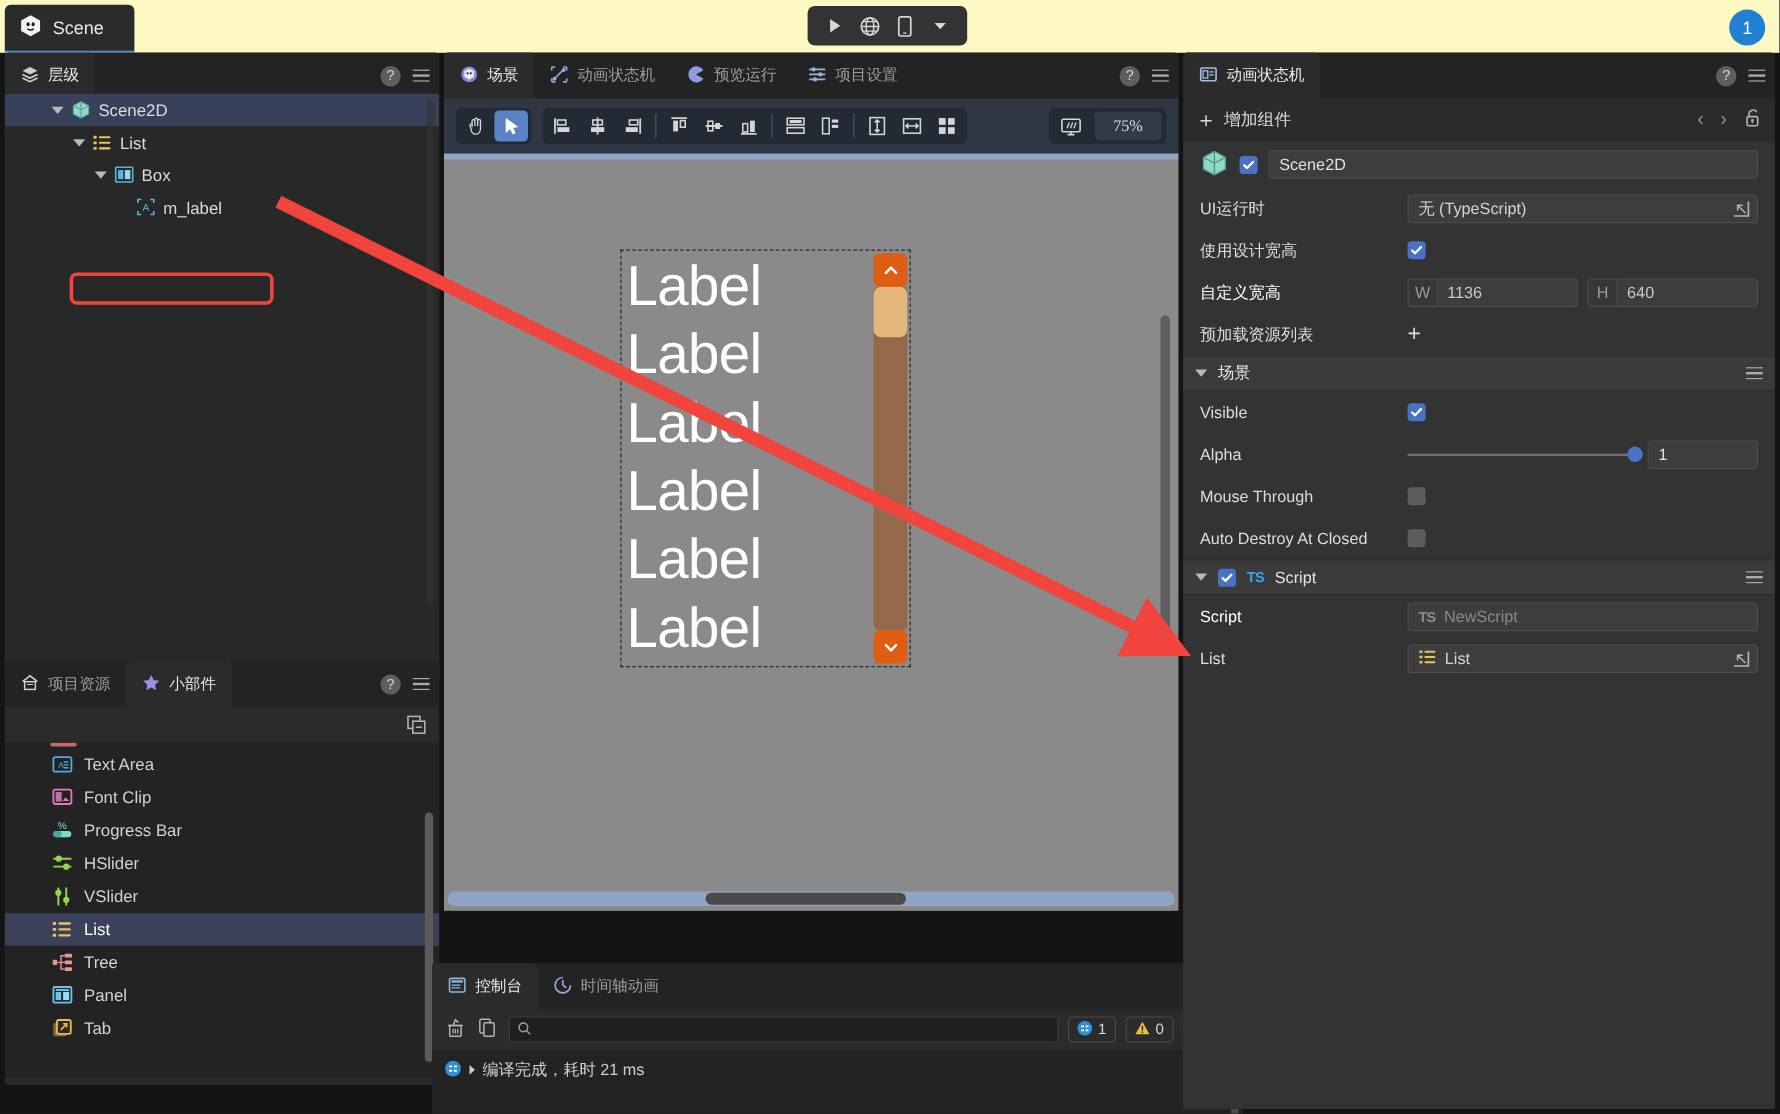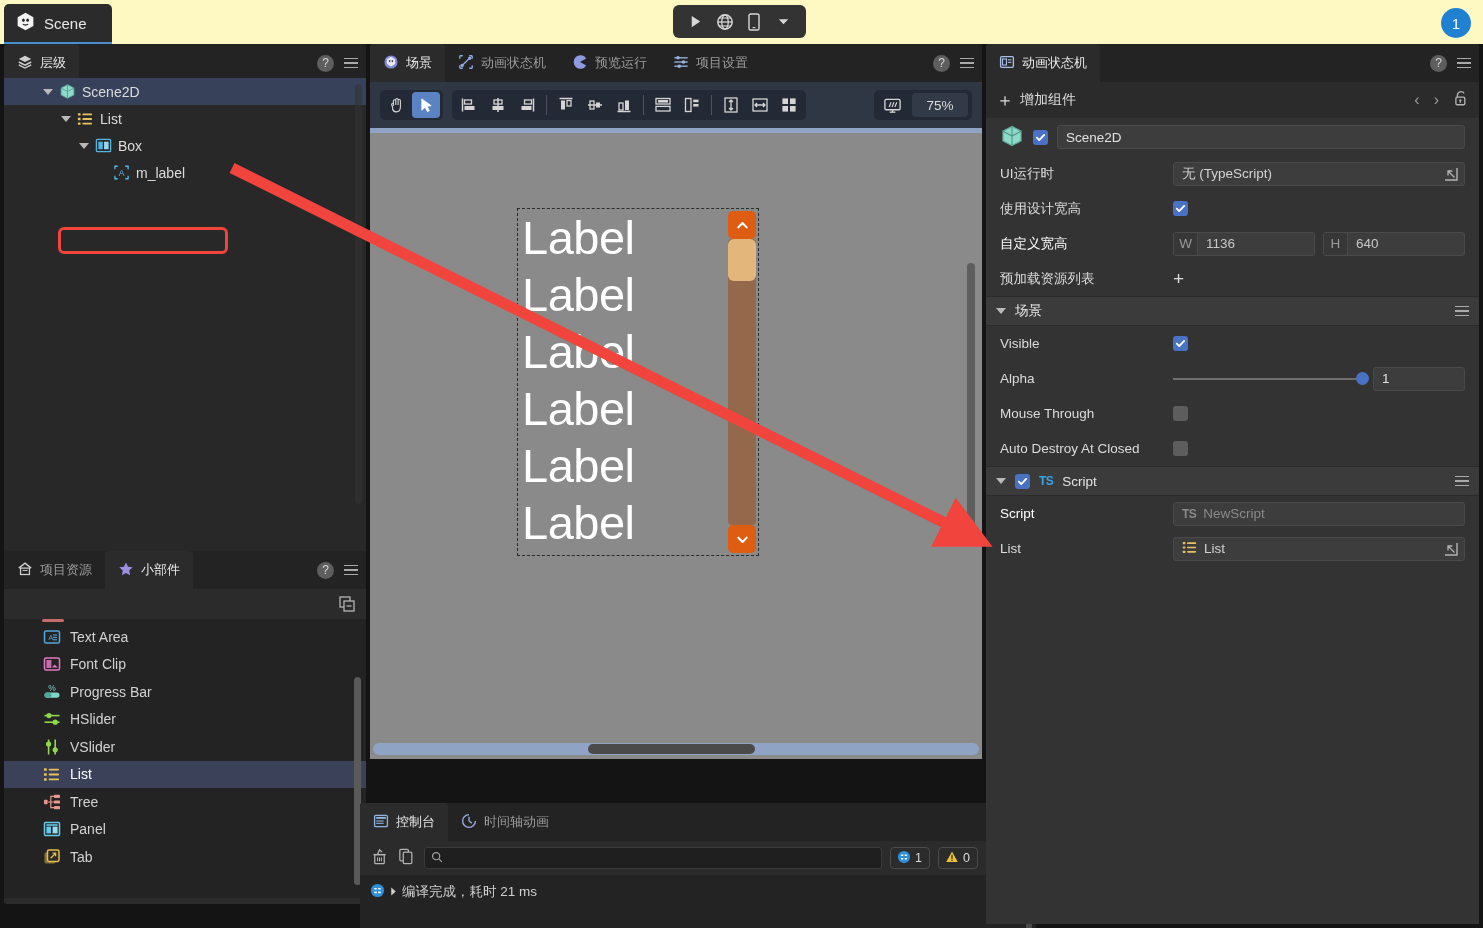--- a/index.html
+++ b/index.html
@@ -87,21 +87,21 @@
   .wrow { height:27.5px; display:flex; align-items:center; gap:9px; padding-left:38px; font-size:14px; color:#d2d2d2; cursor:pointer; }
   .wrow.sel { background:#3a4158; color:#fff; }
   .wicon { width:19px; height:19px; flex:0 0 19px; display:flex; align-items:center; justify-content:center; }
   .w-cut { position:absolute; left:38px; top:0px; width:22px; height:3px; background:#c96a6a; border-radius:2px; }
   .w-sb { position:absolute; right:5px; top:58px; width:7px; height:208px; background:#5a5a5a; border-radius:4px; }
 
   
   #center { left:370px; top:44px; width:612px; height:715px; }
   .ctoolbar {
     position:absolute; left:0; top:38px; right:0; height:46px; background:#303744;
-    display:flex; align-items:center; padding:0 10px; gap:9px;
+    display:flex; align-items:center; padding:0 10px; gap:9px;font-family:Liberation Serif, serif;
   }
   .tgroup { height:30px; background:#242a35; border-radius:5px; display:flex; align-items:center; padding:0 3px; gap:1px; }
   .tbtn { width:28px; height:26px; border-radius:4px; display:flex; align-items:center; justify-content:center; cursor:pointer; }
   .tbtn.active { background:#5b83c4; }
   .tsep { width:1px; height:20px; background:#4a5464; margin:0 4px; }
   .zoomgrp { margin-left:auto; display:flex; align-items:center; gap:6px; height:30px; background:#242a35; border-radius:5px; padding:0 4px; }
   .zoomval {
     height:24px; min-width:56px; background:#333a47; border-radius:4px;
     display:flex; align-items:center; justify-content:center; font-size:13.5px; color:#dcdcdc; padding:0 8px;
   }

